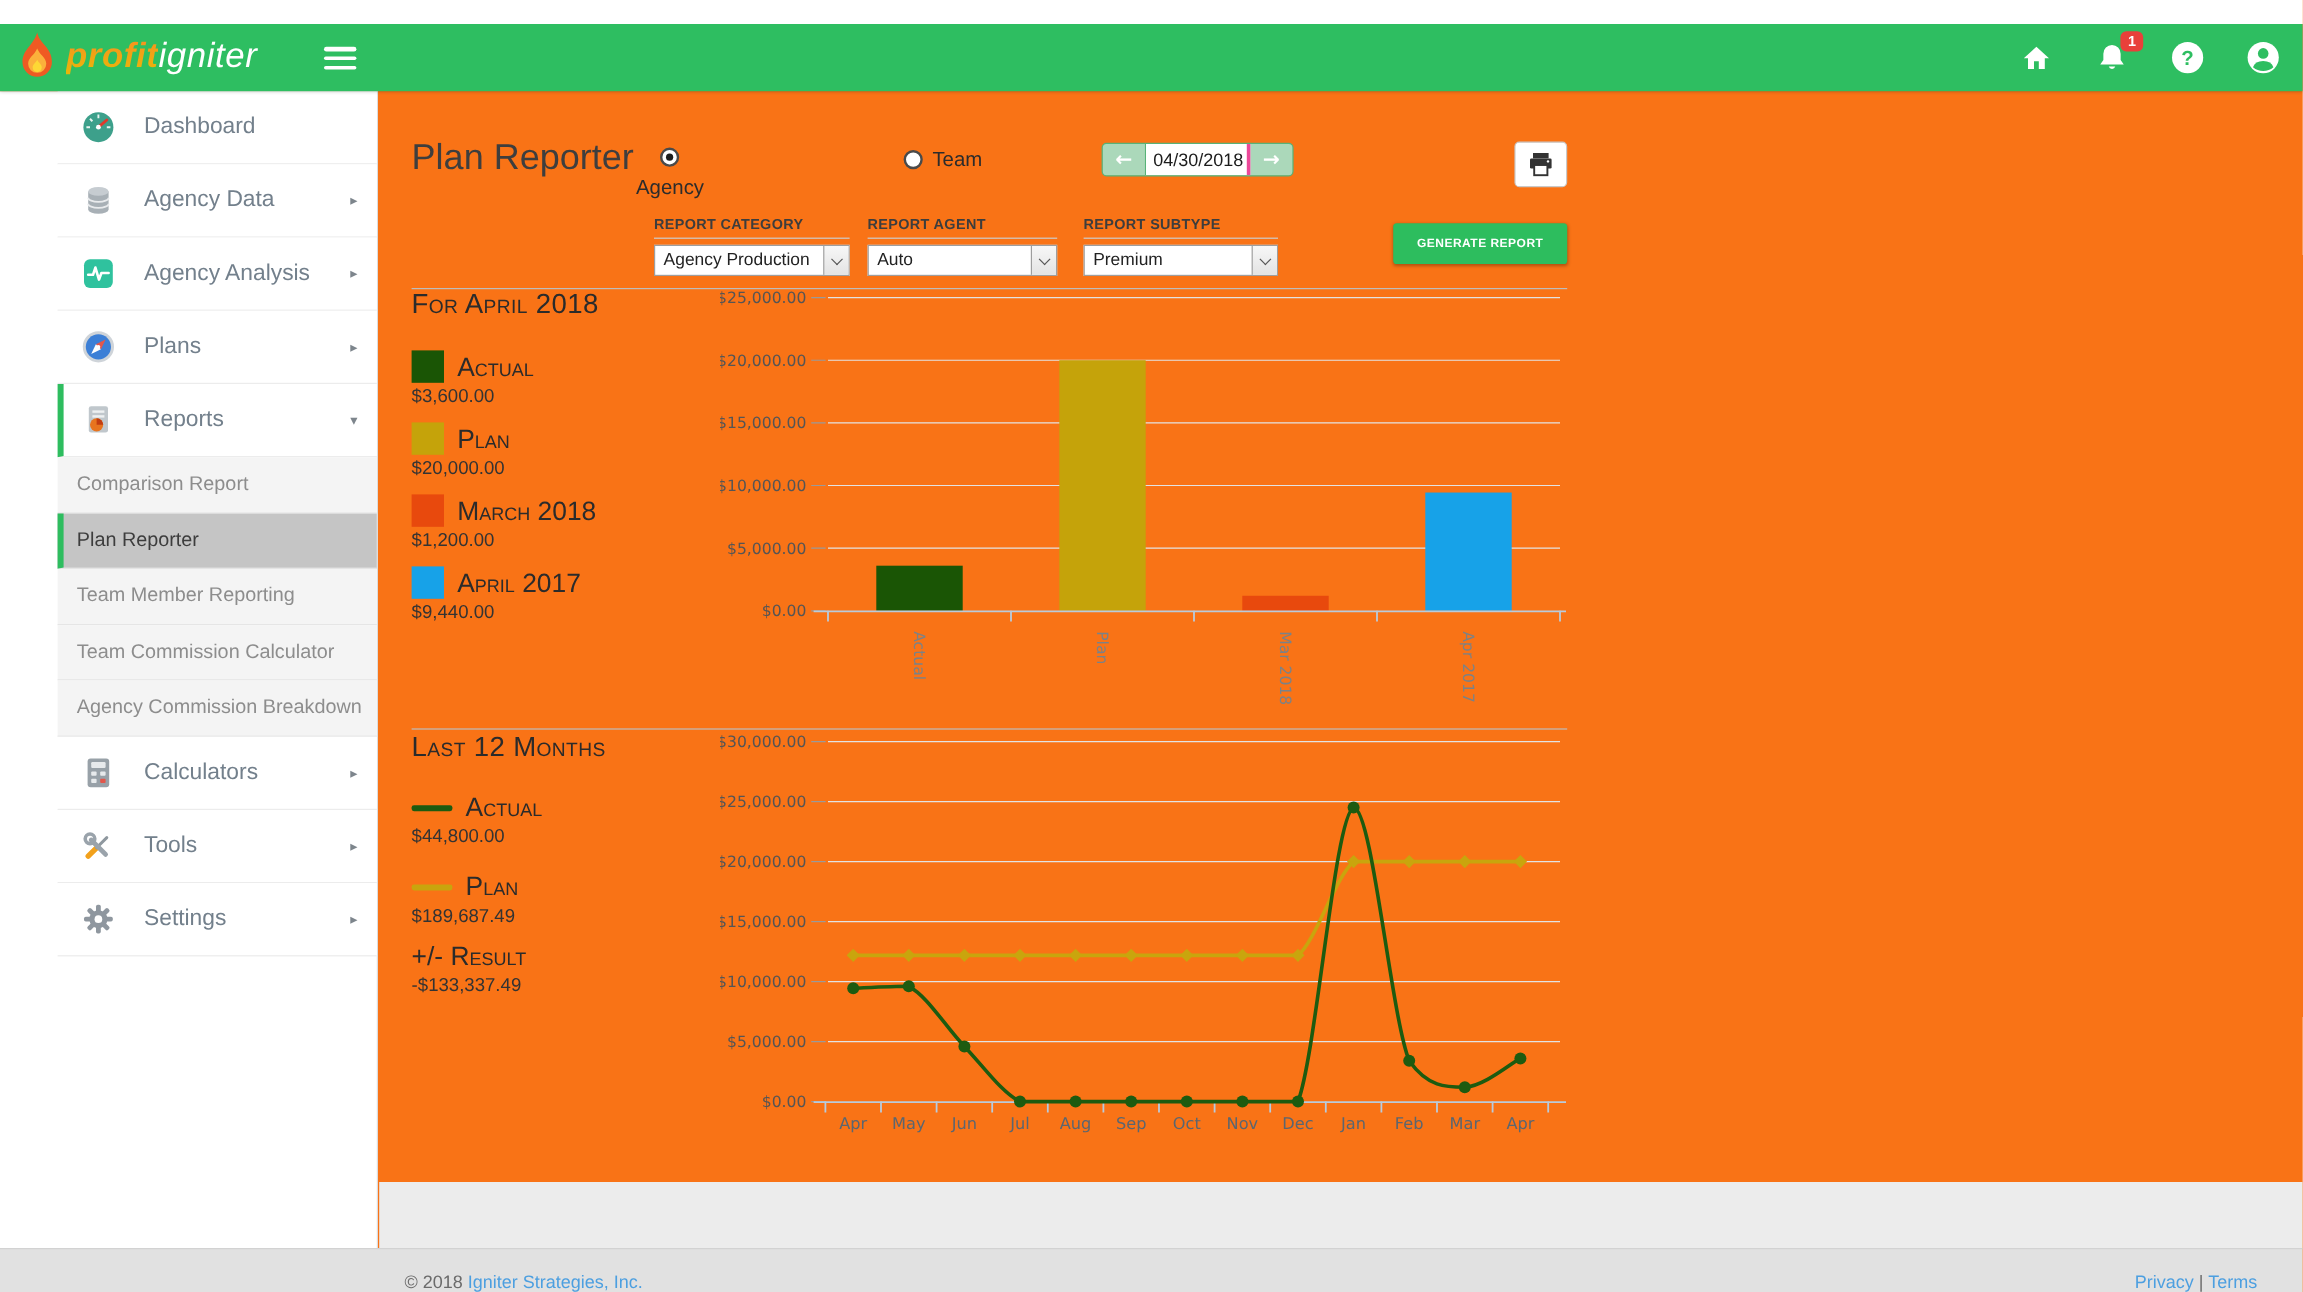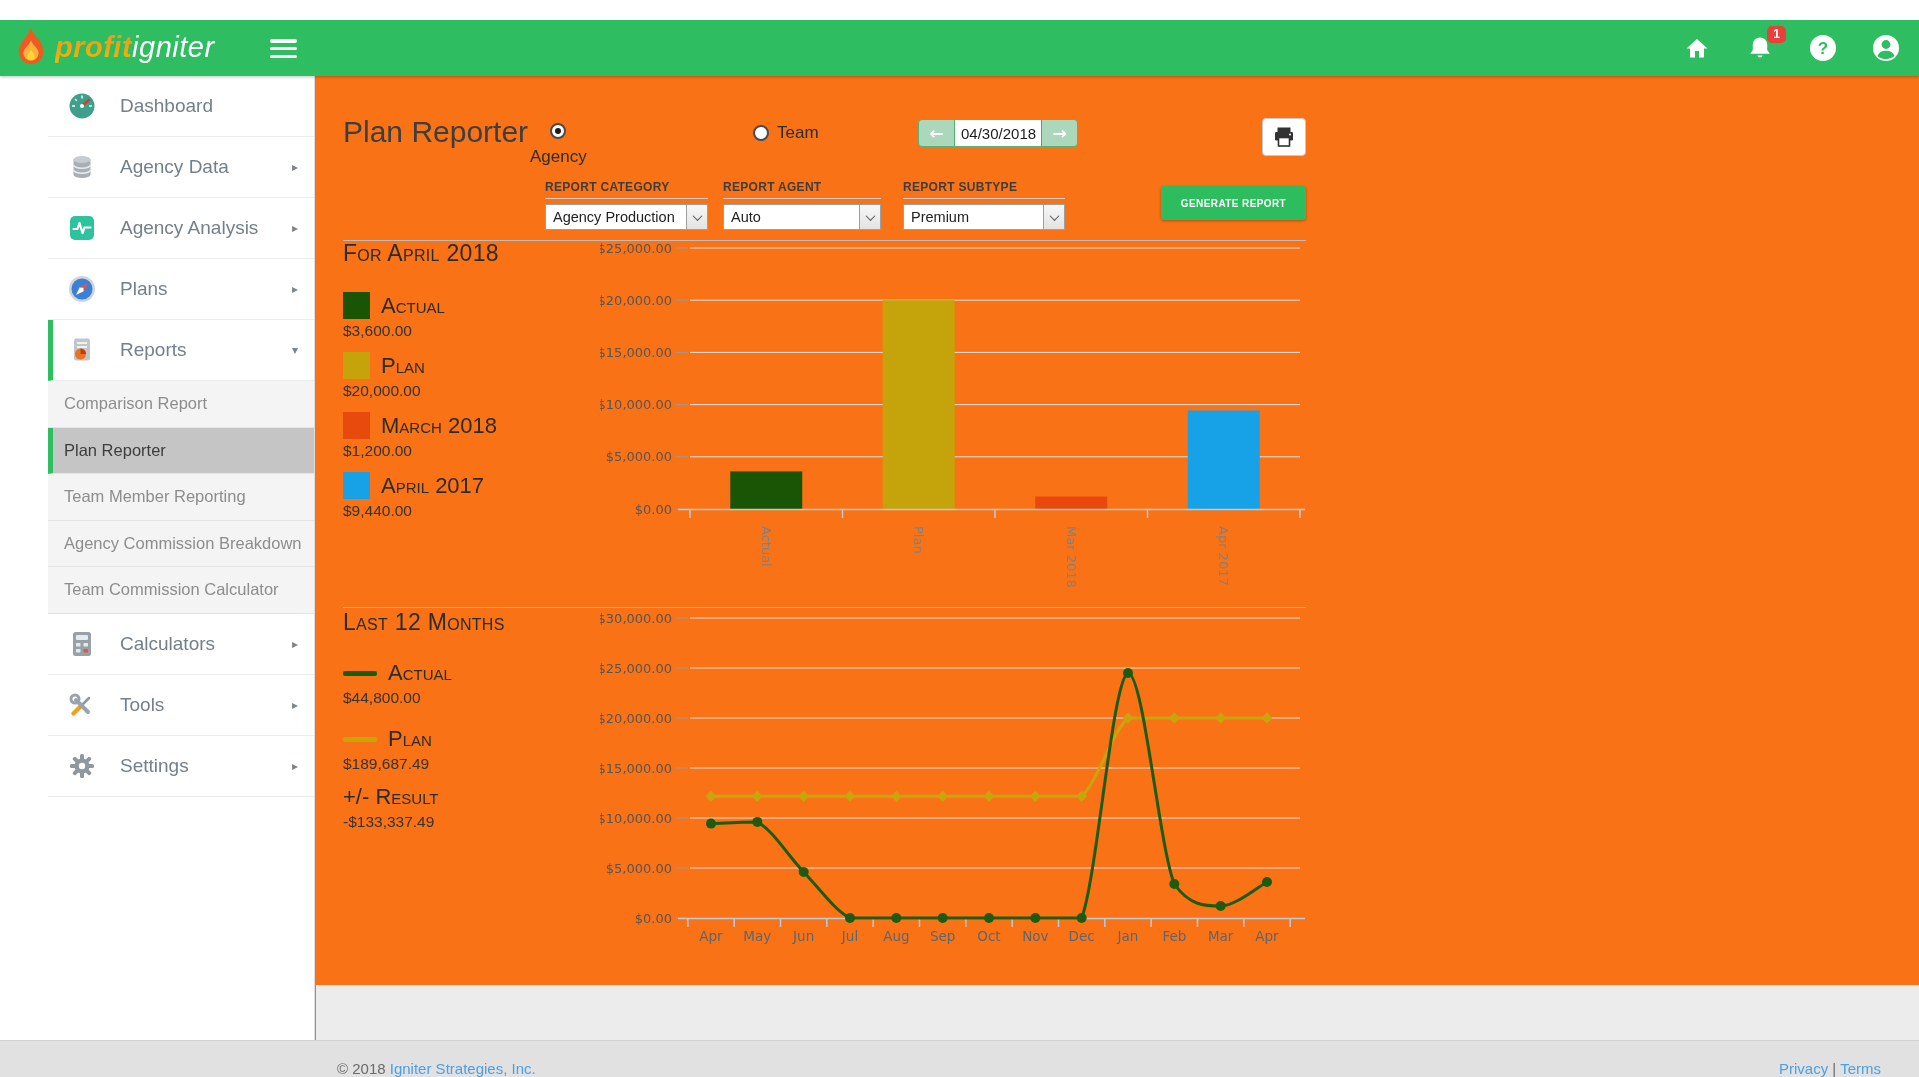--- a/index.html
+++ b/index.html
@@ -41,21 +41,21 @@
   .radio-row { position:absolute; top:103px; display:flex; align-items:center; gap:8px; cursor:pointer; }
   .radio { width:16px; height:16px; border:2px solid #4a4a4a; border-radius:50%; position:relative; background:#fff; }
   .radio.checked::after { content:''; position:absolute; left:3px; top:3px; width:6px; height:6px;
                           background:#1d1d1d; border-radius:50%; }
   .radio-label { font-size:17px; color:#2c2c2c; }
 
   .datenav { position:absolute; left:918px; top:99px; width:160px; height:28px; background:#abd8ba;
              border:1px solid #57b277; border-radius:4px; display:flex; overflow:hidden; }
   .date-arrow { width:35px; border:none; background:transparent; color:#fff; font-size:17px; font-weight:bold;
                 cursor:pointer; display:flex; align-items:center; justify-content:center; font-family:"DejaVu Sans",sans-serif; }
-  .date-input { flex:1; width:88px; border:none; border-left:1px solid #57b277; border-right:1px solid #ec4899;
+  .date-input { flex:1; width:88px; border:none; border-left:1px solid #57b277; border-right:3px solid #ec4899;
                 font-size:15px; color:#1c1c1c; padding:0 0 0 6px; outline:none; font-family:"Liberation Sans",sans-serif; }
   .print-btn { position:absolute; left:1262px; top:98px; width:44px; height:38px; background:#fff;
                border:1px solid #c9c9c9; border-radius:4px; display:flex; align-items:center; justify-content:center; cursor:pointer; }
 
   
   .filter-col { position:absolute; top:160px; }
   .filter-label { font-size:12px; font-weight:bold; color:#3d3d3d; letter-spacing:.3px;
                   border-bottom:1px solid #ccc; padding-bottom:4px; margin-bottom:5px; }
   .select { height:26px; border:1px solid #9e9e9e; background:#fff; display:flex; align-items:center; cursor:pointer; }
   .select-value { flex:1; font-size:14.5px; color:#222; padding-left:7px; white-space:nowrap; overflow:hidden; }
@@ -204,24 +204,24 @@
     <div class="nav-sub">
       <span>Comparison Report</span>
     </div>
     <div class="nav-sub active">
       <span>Plan Reporter</span>
     </div>
     <div class="nav-sub">
       <span>Team Member Reporting</span>
     </div>
     <div class="nav-sub">
+      <span>Team Commission Calculator</span>
+    </div>
+    <div class="nav-sub">
       <span>Agency Commission Breakdown</span>
-    </div>
-    <div class="nav-sub">
-      <span>Team Commission Calculator</span>
     </div>
     <div class="nav-item">
       <span class="nav-icon">
         <svg width="30" height="30" viewBox="0 0 30 30">
           <rect x="6" y="3" width="18" height="24" rx="2.5" fill="#98a1a8"></rect>
           <rect x="9" y="6" width="12" height="5" rx="1" fill="#e7eaec"></rect>
           <g fill="#e7eaec">
               <rect x="9" y="14" width="4.5" height="3.5" rx=".8"></rect>
               <rect x="16.5" y="14" width="4.5" height="3.5" rx=".8"></rect>
               <rect x="9" y="20" width="4.5" height="3.5" rx=".8"></rect>

